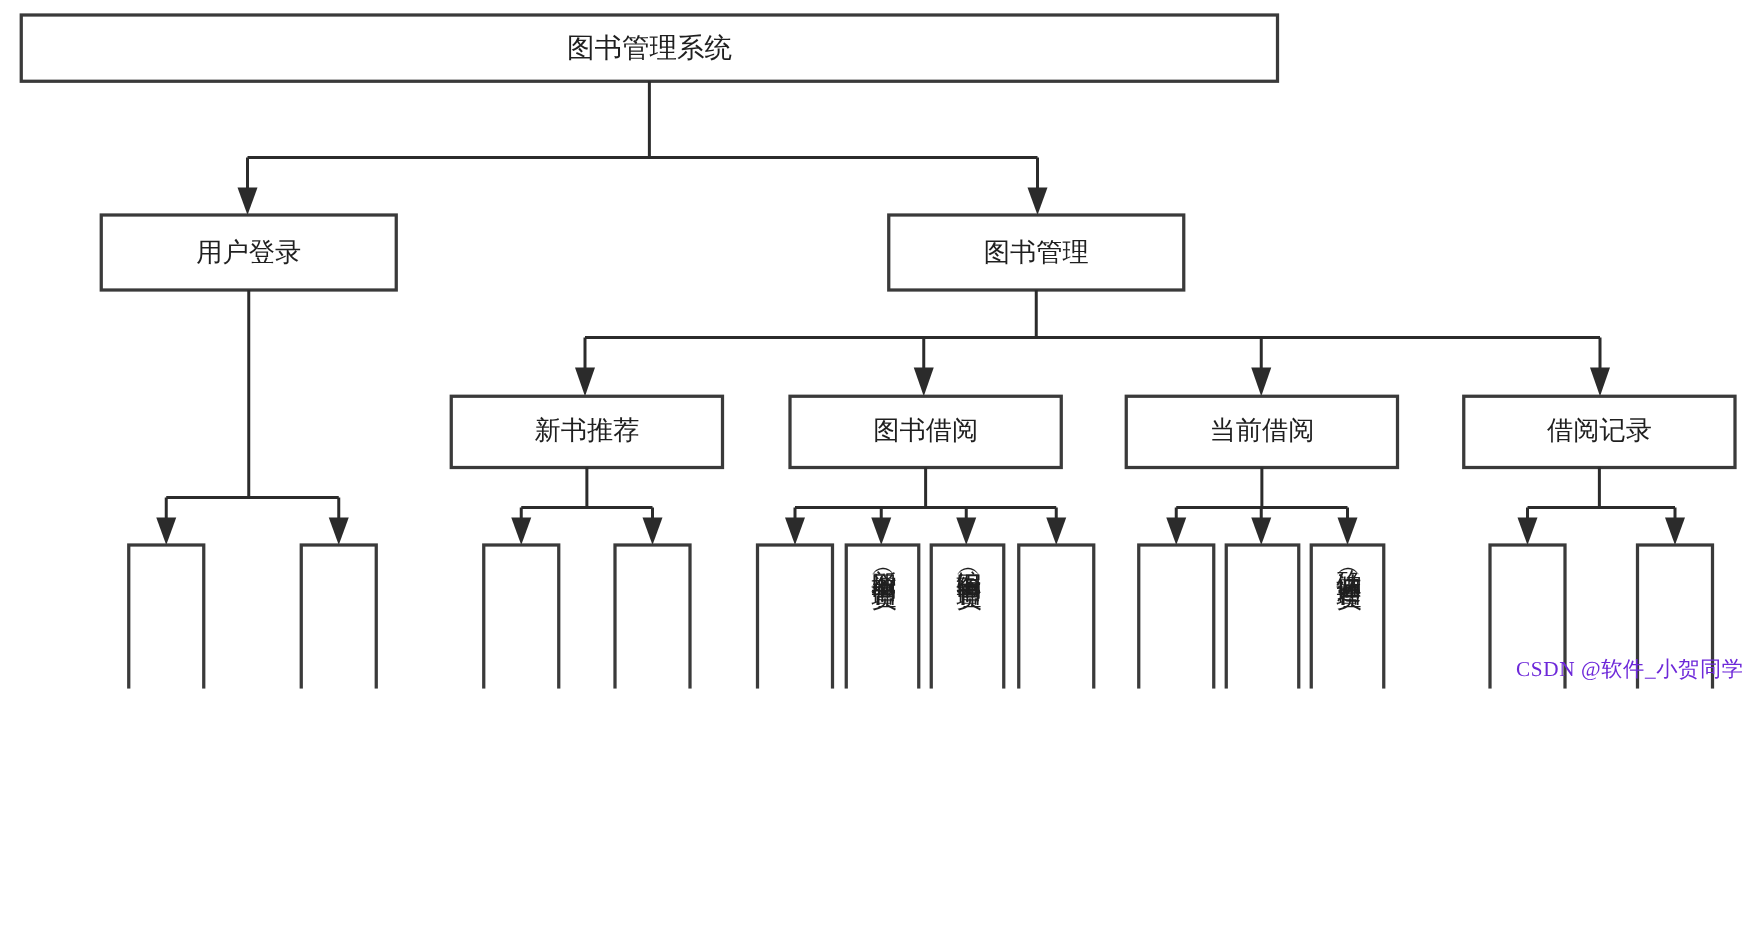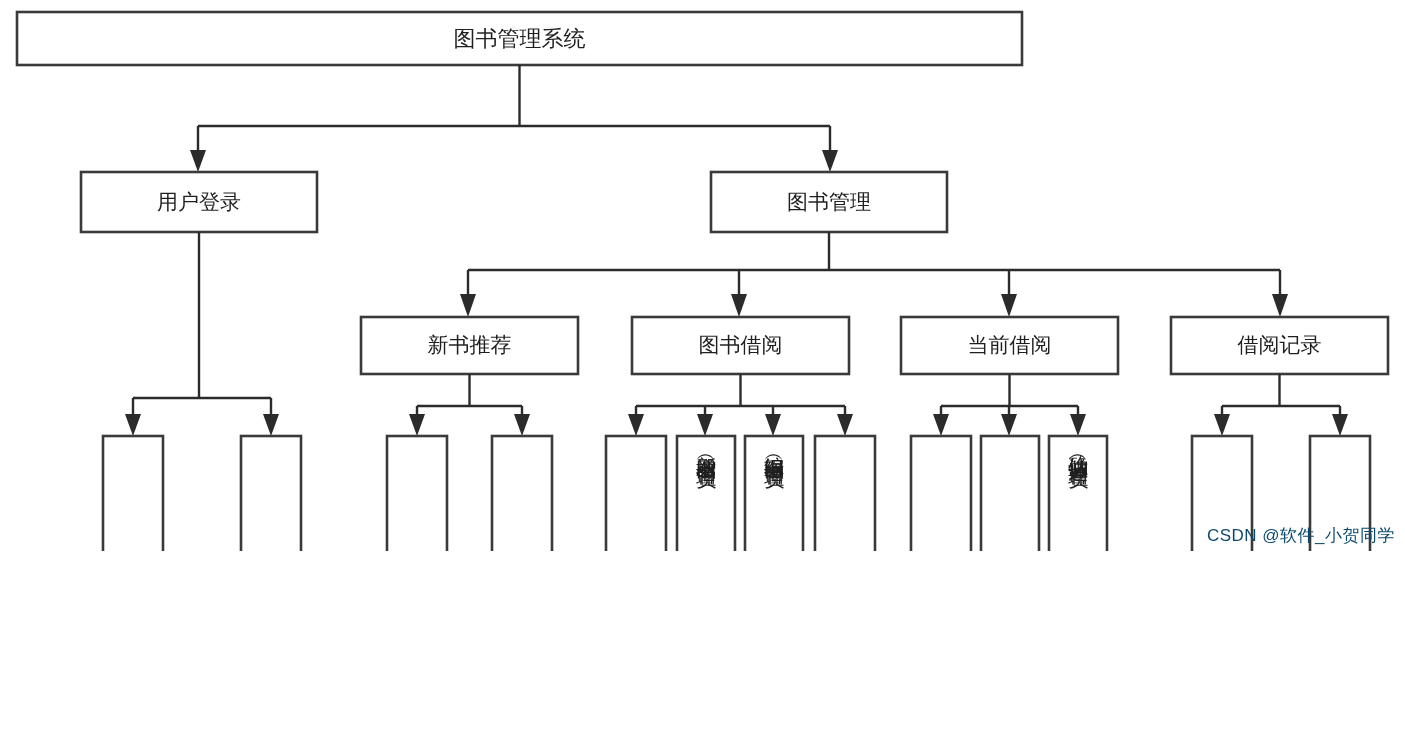--- a/index.html
+++ b/index.html
@@ -63,23 +63,23 @@
     line-height: 1.18;
     letter-spacing: 2px;
     color: #1f1f1f;
     white-space: nowrap;
     text-align: center;
   }
   .watermark {
     position: absolute;
     right: 10px;
     bottom: 4px;
-    font-family: Liberation Sans, sans-serif;
+    font-family: Liberation Serif, serif;
     font-size: 17px;
-    color: #0c4a6e;
+    color: #6d28d9;
     letter-spacing: 0.5px;
     user-select: none;
     white-space: nowrap;
   }
 </style>
 </head>
 <body>
 
 <div id="diagram-root">
 

